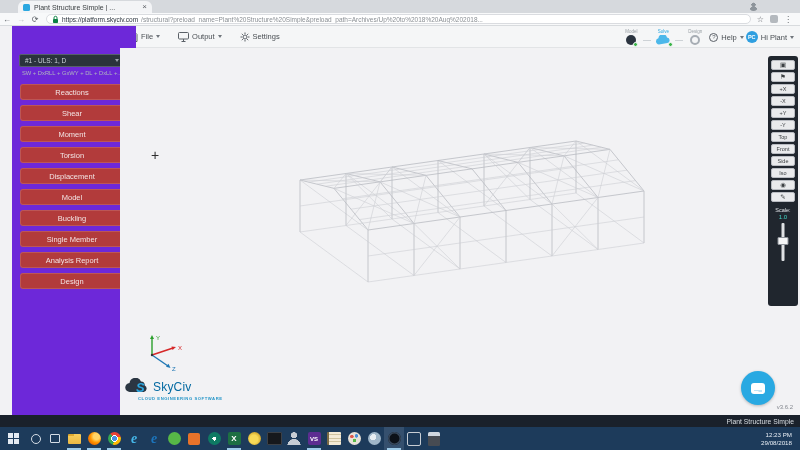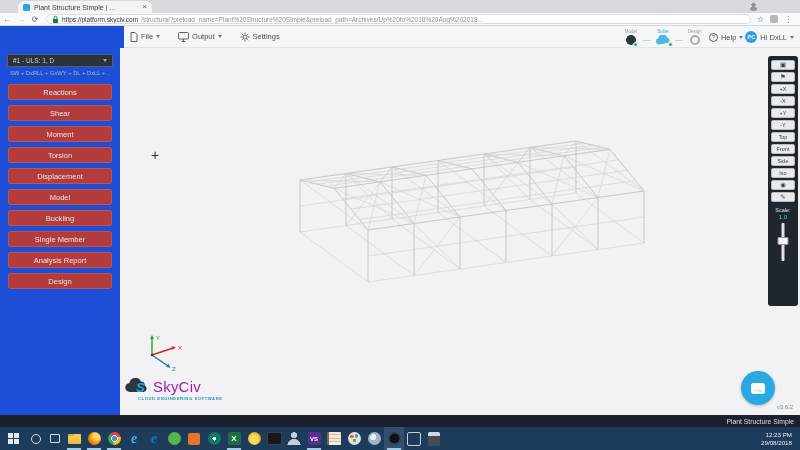--- a/index.html
+++ b/index.html
@@ -48,42 +48,42 @@
   .st-circle.design { background:transparent; border:2px solid #a7adb4; }
   .badge { position:absolute; right:-2px; bottom:-1px; width:5px; height:5px; border-radius:50%;
            background:#3bb54a; border:1px solid #f5f6f7; }
   .st-link { width:8px; height:1px; background:#cdd2d6; margin-top:6px; }
   .help-ic { width:9px; height:9px; border-radius:50%; border:1px solid #5a6067; color:#5a6067;
              font-size:6px; display:flex; align-items:center; justify-content:center; }
   .avatar { width:12px; height:12px; border-radius:50%; background:#2f9fe0; color:#fff;
             font-size:5.5px; font-weight:bold; display:flex; align-items:center; justify-content:center; }
 
   
-  #sidebar { position:absolute; left:0; top:26px; width:124px; height:389px; background:#1d4ed8; }
+  #sidebar { position:absolute; left:12px; top:26px; width:124px; height:389px; background:#6d28d9; }
   #combo { position:absolute; left:7px; top:28px; width:106px; height:13px; background:#2a333c;
            border:1px solid #55606b; border-radius:2px; display:flex; align-items:center;
            padding:0 5px; justify-content:space-between; }
   #combo span { font-size:6.5px; color:#ccd3d9; white-space:nowrap; overflow:hidden; }
   #combo .caret { border-top-color:#9aa2aa; }
   #combo-eq { position:absolute; left:2px; top:44px; width:116px; font-size:5.8px; color:#aeb6bd;
               text-align:center; white-space:nowrap; overflow:hidden; }
   #result-buttons { position:absolute; left:8px; top:58px; width:104px; display:flex;
                     flex-direction:column; gap:5px; }
   .sc-btn { height:16px; background:#b23b3b; border-radius:3px; box-shadow:inset 0 0 0 1px rgba(255,255,255,.14);
             color:#f2e4e4; font-size:7.5px; display:flex; align-items:center; justify-content:center; }
 
   
   #viewport { position:absolute; left:120px; top:48px; width:680px; height:367px; background:#f2f2f4; }
   #crosshair { position:absolute; left:35px; top:107px; transform:translate(-50%,-50%);
                font-size:14px; font-weight:300; color:#2e2e2e; }
   #wireframe { position:absolute; left:168px; top:88px; }
   #axis-triad { position:absolute; left:22px; top:282px; }
   #brand { position:absolute; left:5px; top:330px; }
   .brand-row { display:flex; align-items:center; gap:2px; }
-  .brand-name { font-size:15px; color:#a21caf; letter-spacing:0.2px; }
+  .brand-name { font-size:12px; color:#0369a1; letter-spacing:0.2px; }
   .brand-sub { font-size:4.2px; font-weight:bold; color:#2596c8; letter-spacing:0.55px; margin:1px 0 0 13px; }
   #version { position:absolute; right:7px; top:356px; font-size:6px; color:#84888f; }
   #chat-btn { position:absolute; left:621px; top:323px; width:34px; height:34px; border-radius:50%;
               background:#29a9e2; display:flex; align-items:center; justify-content:center;
               box-shadow:0 1px 3px rgba(0,0,0,.25); }
   .chat-glyph { width:14px; height:11px; background:#fff; border-radius:3px; position:relative; }
   .chat-glyph::after { content:""; position:absolute; bottom:-3px; left:2px;
                        border:3px solid transparent; border-top-color:#fff; }
   .chat-glyph::before { content:""; position:absolute; bottom:2px; left:3px; right:3px; height:1.5px;
                         background:#bfe4f6; }
@@ -245,21 +245,21 @@
           </span>
       </div>
     </div>
     <div class="menu-item">
       <span class="help-ic">?</span>
       <span>Help</span>
       <span class="caret"></span>
     </div>
     <div class="menu-item">
       <span class="avatar">PC</span>
-      <span>Hi DxLL</span>
+      <span>Hi Plant</span>
       <span class="caret"></span>
     </div>
   </div>
 </div>
 
 <div id="sidebar">
   <div id="combo">
     <span>#1 - ULS: 1, D</span>
     <span class="caret"></span>
   </div>

